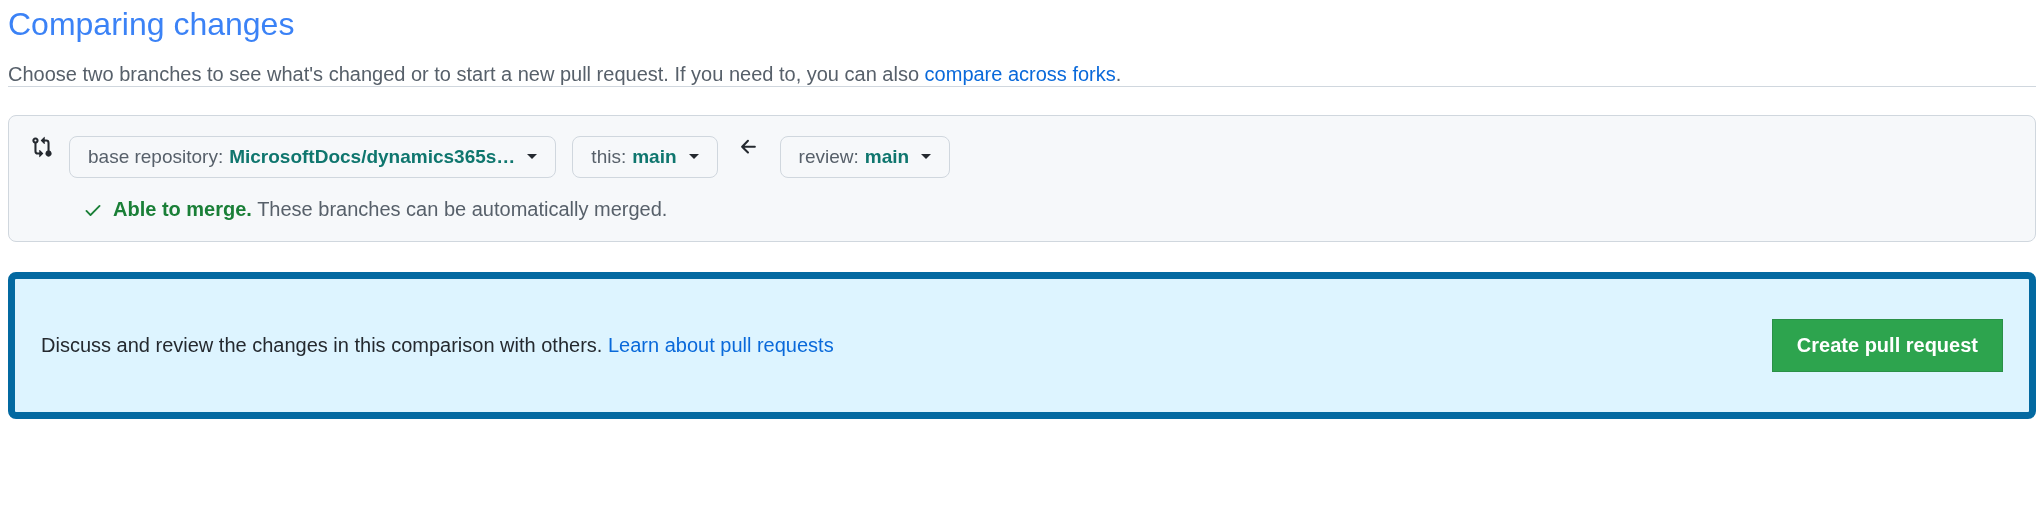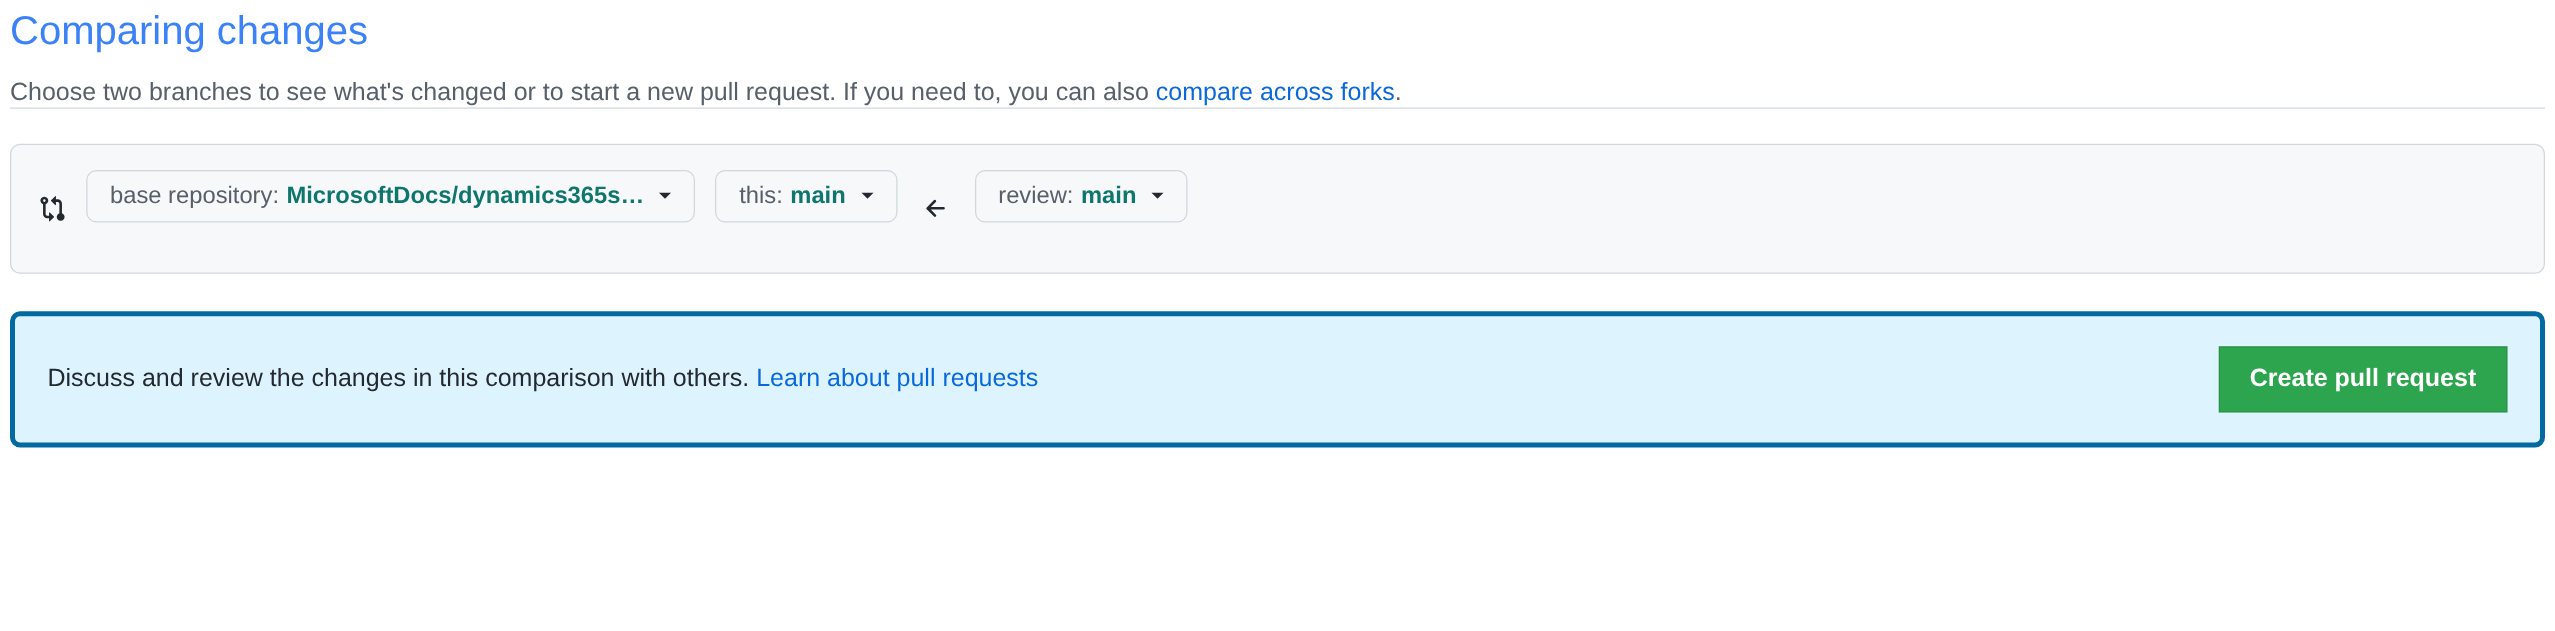--- a/index.html
+++ b/index.html
@@ -34,21 +34,21 @@
       margin-bottom: 28px;
     }
     .compare-box {
       border: 1px solid #d0d7de;
       border-radius: 8px;
       background: #f6f8fa;
       padding: 20px 22px;
     }
     .selectors-row {
       display: flex;
-      align-items: flex-end;
+      align-items: flex-start;
       gap: 16px;
       margin-bottom: 20px;
     }
     .compare-icon {
       display: inline-flex;
       align-items: center;
       color: #24292f;
     }
     .compare-icon svg {
       fill: currentColor;
@@ -120,24 +120,24 @@
     }
     .merge-able {
       color: #1a7f37;
       font-weight: 600;
     }
     .merge-detail {
       color: #57606a;
     }
     .pr-prompt {
       margin-top: 30px;
-      border: 4px solid #0369a1;
+      border: 7px solid #0369a1;
       background: #ddf4ff;
       border-radius: 8px;
-      padding: 24px 26px;
+      padding: 40px 26px;
       display: flex;
       align-items: center;
       justify-content: space-between;
     }
     .pr-prompt-text {
       font-size: 20px;
       color: #24292f;
     }
     .create-pr-btn {
       background: #2da44e;
@@ -203,20 +203,31 @@
       <span class="bold-part">main</span>
       <span class="caret">
         <svg width="10" height="6" viewBox="0 0 10 6">
             <path d="M0 0l5 5 5-5z"></path>
           </svg>
       </span>
     </button>
 
   </div>
 
+  <div class="merge-status">
+    <span class="check-icon">
+      <svg width="20" height="20" viewBox="0 0 16 16">
+          <path d="M13.78 4.22a.75.75 0 0 1 0 1.06l-7.25 7.25a.75.75 0 0 1-1.06 0L2.22 9.28a.751.751 0 0 1 .018-1.042.751.751 0 0 1 1.042-.018L6 10.94l6.72-6.72a.75.75 0 0 1 1.06 0Z"></path>
+        </svg>
+    </span>
+    <span>
+      <span class="merge-able">Able to merge.</span>
+      <span class="merge-detail">These branches can be automatically merged.</span>
+    </span>
+  </div>
 </div>
 
 <div class="pr-prompt">
   <div class="pr-prompt-text">
     <span>Discuss and review the changes in this comparison with others. </span><a class="link">Learn about pull requests</a>
   </div>
   <button class="create-pr-btn">Create pull request</button>
 </div>
 
 </body></html>

